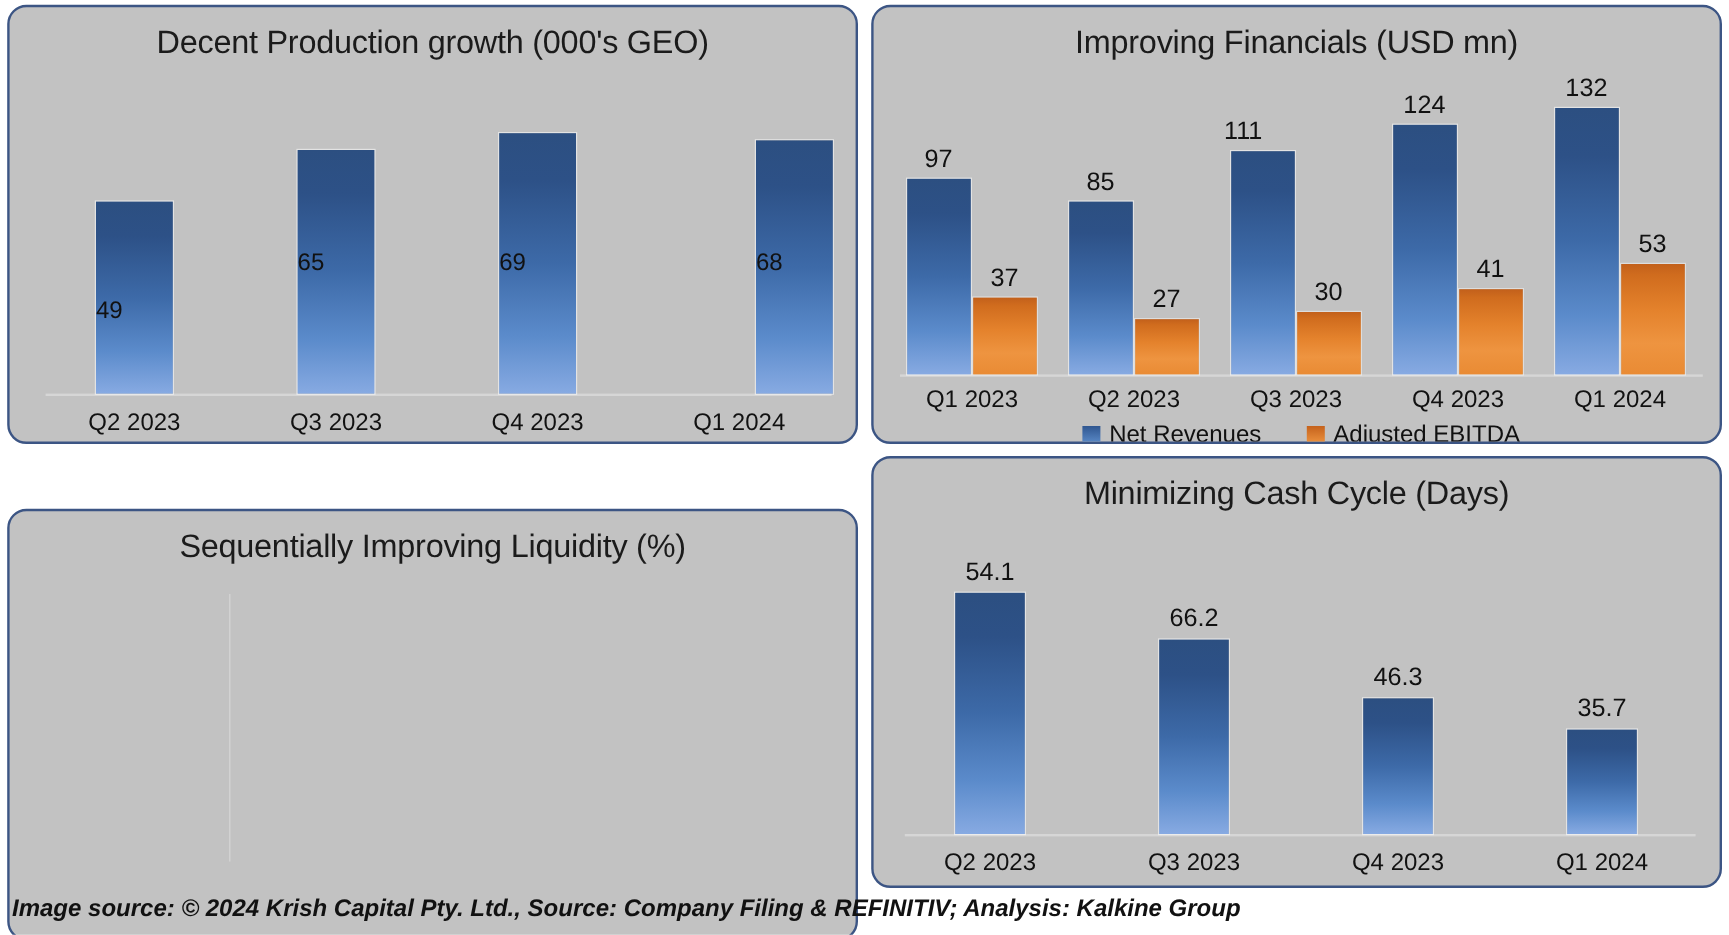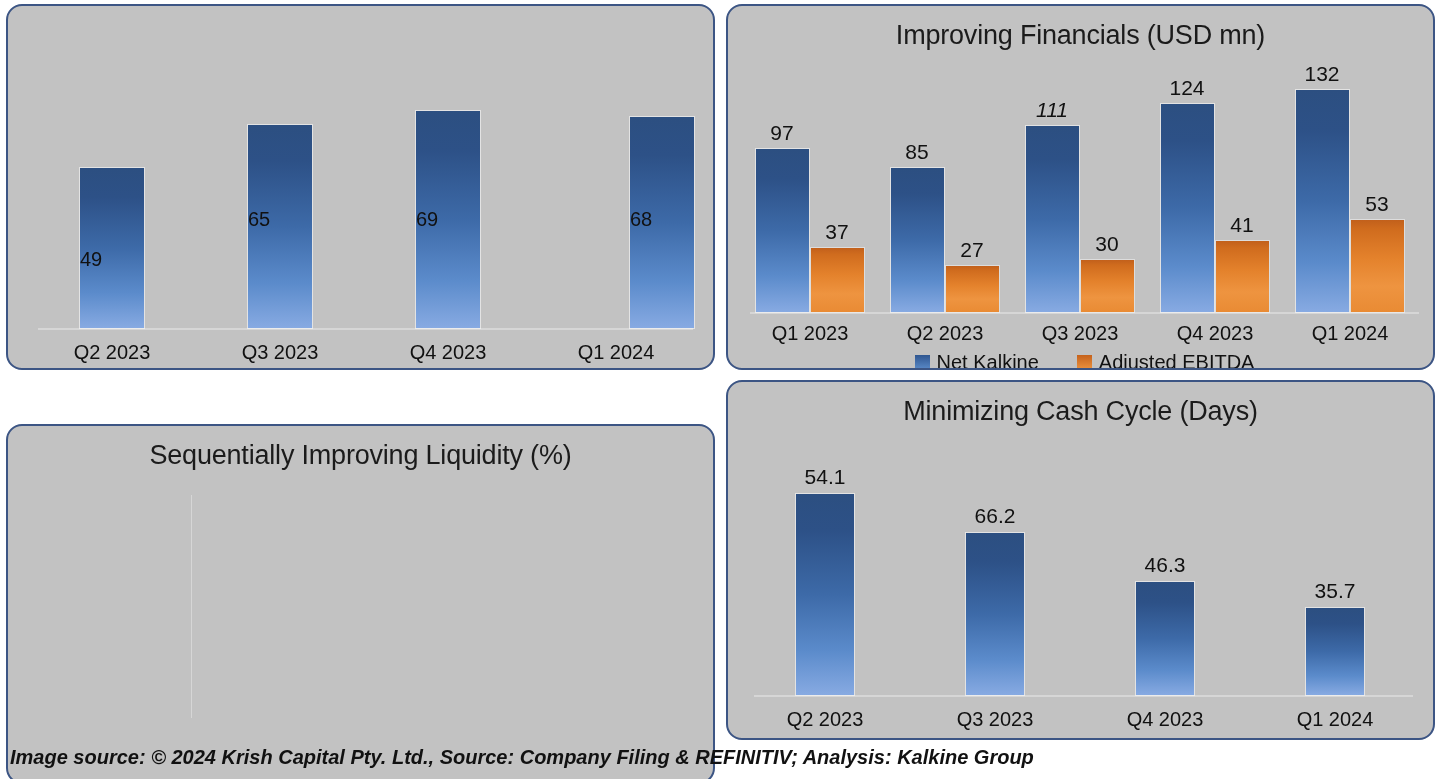--- a/index.html
+++ b/index.html
@@ -109,20 +109,21 @@
     color:#111;white-space:nowrap;
   }
 </style>
 </head>
 <body>
 
 <div class="sheet">
 
   <div class="panel" id="panel-tl">
     <div class="nuggets nug-a" style="top:52px;height:270px;"></div>
+    <div class="chart-title">Decent Production growth (000's GEO)</div>
 
     <div class="plot" style="left:24px;right:14px;top:60px;bottom:0;">
       <div class="axis-line" style="left:6px;right:6px;top:262px;height:2px;"></div>
 
       <div style="position:absolute;left:0;right:0;top:0;height:262px;">
         <div class="vbar" style="left:48px;width:64px;height:160px;">
           <div class="bar-inlabel" style="top:80px;">49</div>
         </div>
         <div class="vbar" style="left:216px;width:64px;height:203px;">
           <div class="bar-inlabel" style="top:83px;">65</div>
@@ -155,21 +156,21 @@
         <div class="bar-toplabel" style="left:6px;width:60px;top:57px;">97</div>
         <div class="vbar orange" style="left:65px;width:53px;height:64px;"></div>
         <div class="bar-toplabel" style="left:61px;width:60px;top:156px;">37</div>
 
         <div class="vbar" style="left:145px;width:53px;height:144px;"></div>
         <div class="bar-toplabel" style="left:141px;width:60px;top:76px;">85</div>
         <div class="vbar orange" style="left:200px;width:53px;height:46px;"></div>
         <div class="bar-toplabel" style="left:196px;width:60px;top:174px;">27</div>
 
         <div class="vbar" style="left:280px;width:53px;height:186px;"></div>
-        <div class="bar-toplabel" style="left:276px;width:60px;top:34px;font-style:italic;">111</div>
+        <div class="bar-toplabel" style="left:260px;width:60px;top:34px;">111</div>
         <div class="vbar orange" style="left:335px;width:53px;height:52px;"></div>
         <div class="bar-toplabel" style="left:331px;width:60px;top:168px;">30</div>
 
         <div class="vbar" style="left:415px;width:53px;height:208px;"></div>
         <div class="bar-toplabel" style="left:411px;width:60px;top:12px;">124</div>
         <div class="vbar orange" style="left:470px;width:53px;height:71px;"></div>
         <div class="bar-toplabel" style="left:466px;width:60px;top:149px;">41</div>
 
         <div class="vbar" style="left:550px;width:53px;height:222px;"></div>
         <div class="bar-toplabel" style="left:546px;width:60px;top:-2px;">132</div>
@@ -179,21 +180,21 @@
 
       <div class="cat-label" style="left:-6px; width:140px;top:258px;text-align:center;">Q1 2023</div>
       <div class="cat-label" style="left:129px;width:140px;top:258px;">Q2 2023</div>
       <div class="cat-label" style="left:264px;width:140px;top:258px;">Q3 2023</div>
       <div class="cat-label" style="left:399px;width:140px;top:258px;">Q4 2023</div>
       <div class="cat-label" style="left:534px;width:140px;top:258px;">Q1 2024</div>
 
       <div class="legend" style="left:0;right:0;top:287px;justify-content:center;gap:38px;">
         <div class="legend-item">
           <span class="swatch sw-blue"></span>
-          <span>Net Kalkine</span>
+          <span>Net Revenues</span>
         </div>
         <div class="legend-item">
           <span class="swatch sw-orange"></span>
           <span>Adjusted EBITDA</span>
         </div>
       </div>
     </div>
   </div>
 
   <div class="panel" id="panel-bl">

